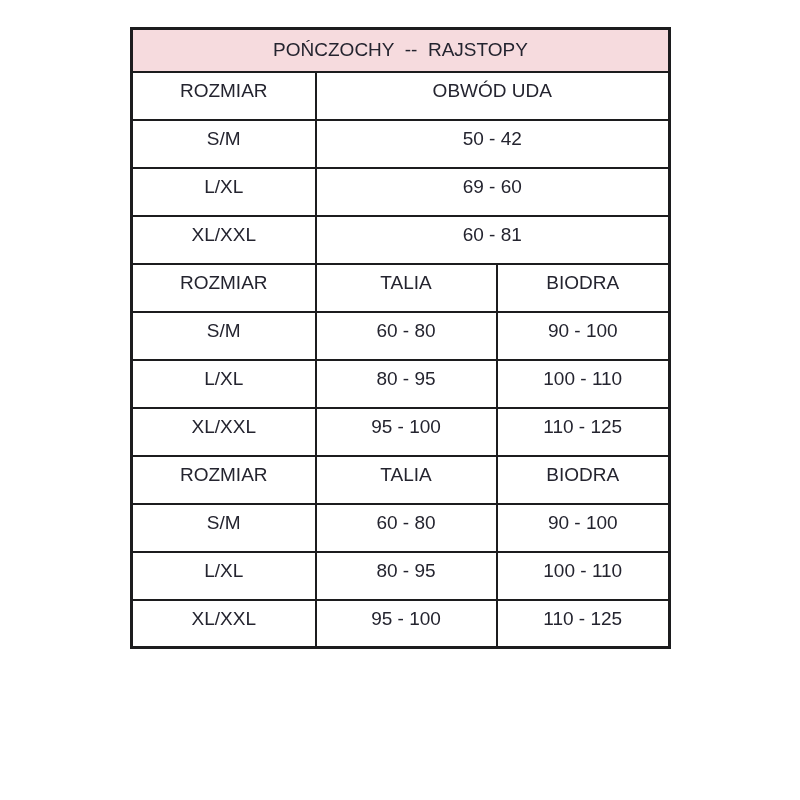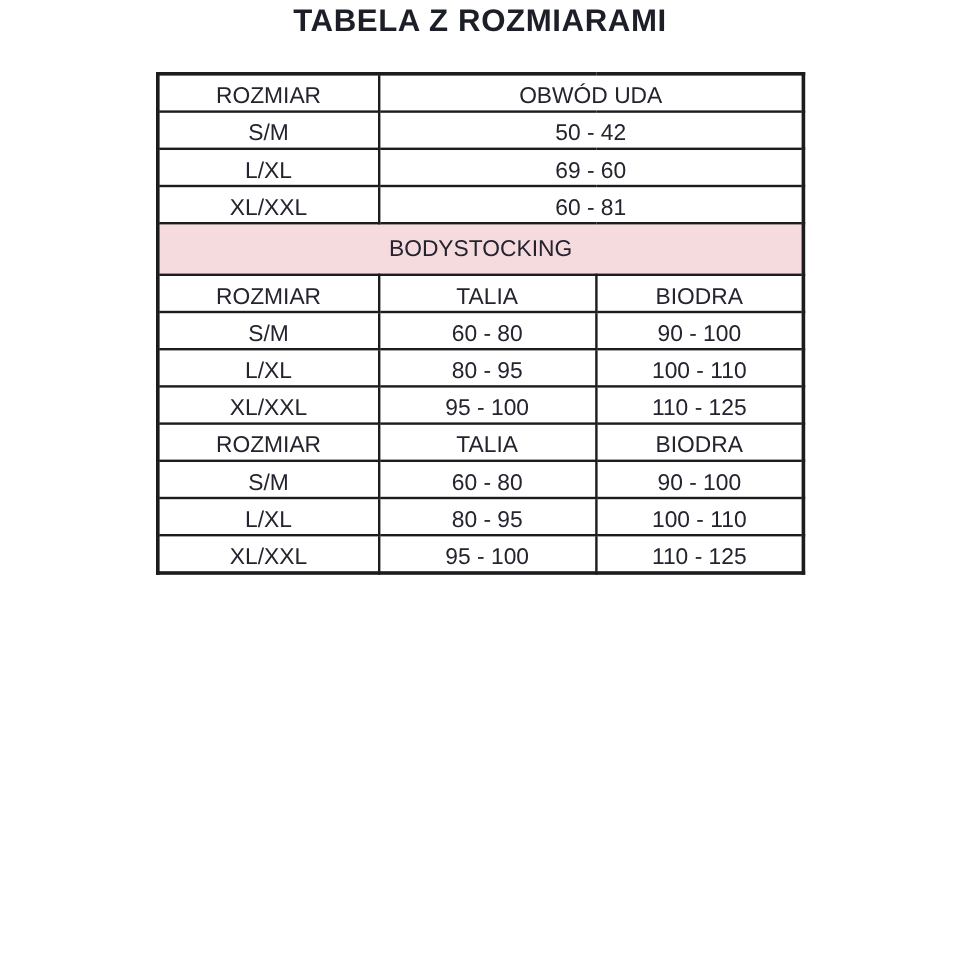--- a/index.html
+++ b/index.html
@@ -23,21 +23,21 @@
     table-layout: fixed;
     width: 538px;
     margin: 27px auto 0 130px;
     border: 3px solid #1c1c1e;
   }
   table.size-table td {
     border: 2px solid #1c1c1e;
     text-align: center;
     vertical-align: top;
     padding: 7px 4px 0 4px;
-    height: 31px;
+    height: 48px;
     font-size: 19px;
     color: #24242f;
     overflow: hidden;
   }
   col.c1 { width: 184px; }
   col.c2 { width: 181px; }
   col.c3 { width: 173px; }
   tr.pink td {
     background: #f6dbde;
     vertical-align: middle;
@@ -54,50 +54,49 @@
     margin-right: -2px;
     position: relative;
     top: -1px;
   }
 </style>
 </head>
 <body>
 
 <div class="page">
 
-  <h1 class="title">TABELA Z ROZMIARAMI</h1>
 
   <table class="size-table">
     <colgroup>
       <col class="c1">
         <col class="c2">
         <col class="c3">
     </colgroup>
     <tbody>
 
+      <tr class="pink">
+        <td colspan="3">POŃCZOCHY  --  RAJSTOPY</td>
+      </tr>
       <tr>
         <td>ROZMIAR</td>
         <td colspan="2">OBWÓD UDA</td>
       </tr>
       <tr>
         <td>S/M</td>
         <td colspan="2">50 - 42</td>
       </tr>
       <tr>
         <td>L/XL</td>
         <td colspan="2">69 - 60</td>
       </tr>
       <tr>
         <td>XL/XXL</td>
         <td colspan="2">60 - 81</td>
       </tr>
 
-      <tr class="pink">
-        <td colspan="3">BODYSTOCKING</td>
-      </tr>
       <tr>
         <td>ROZMIAR</td>
         <td>TALIA</td>
         <td>BIODRA</td>
       </tr>
       <tr>
         <td>S/M</td>
         <td>60 - 80</td>
         <td>90 - 100</td>
       </tr>

